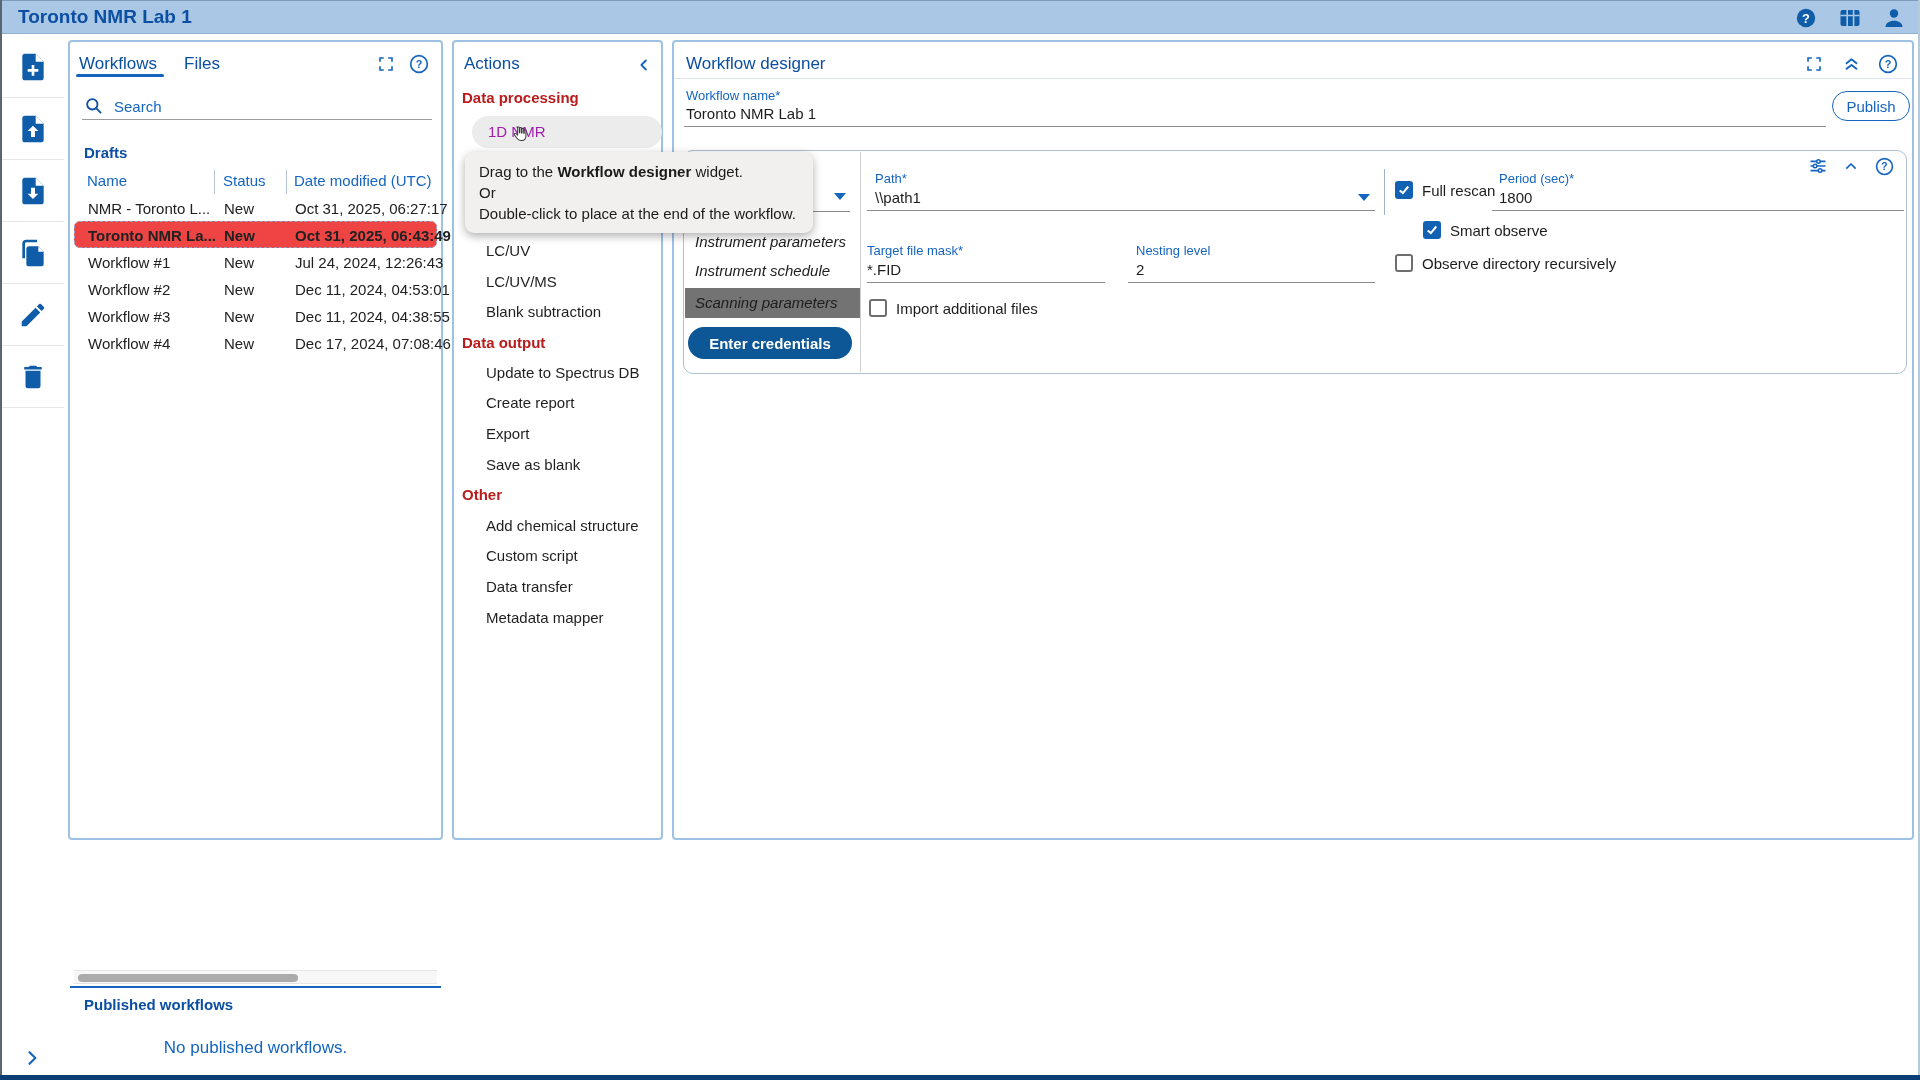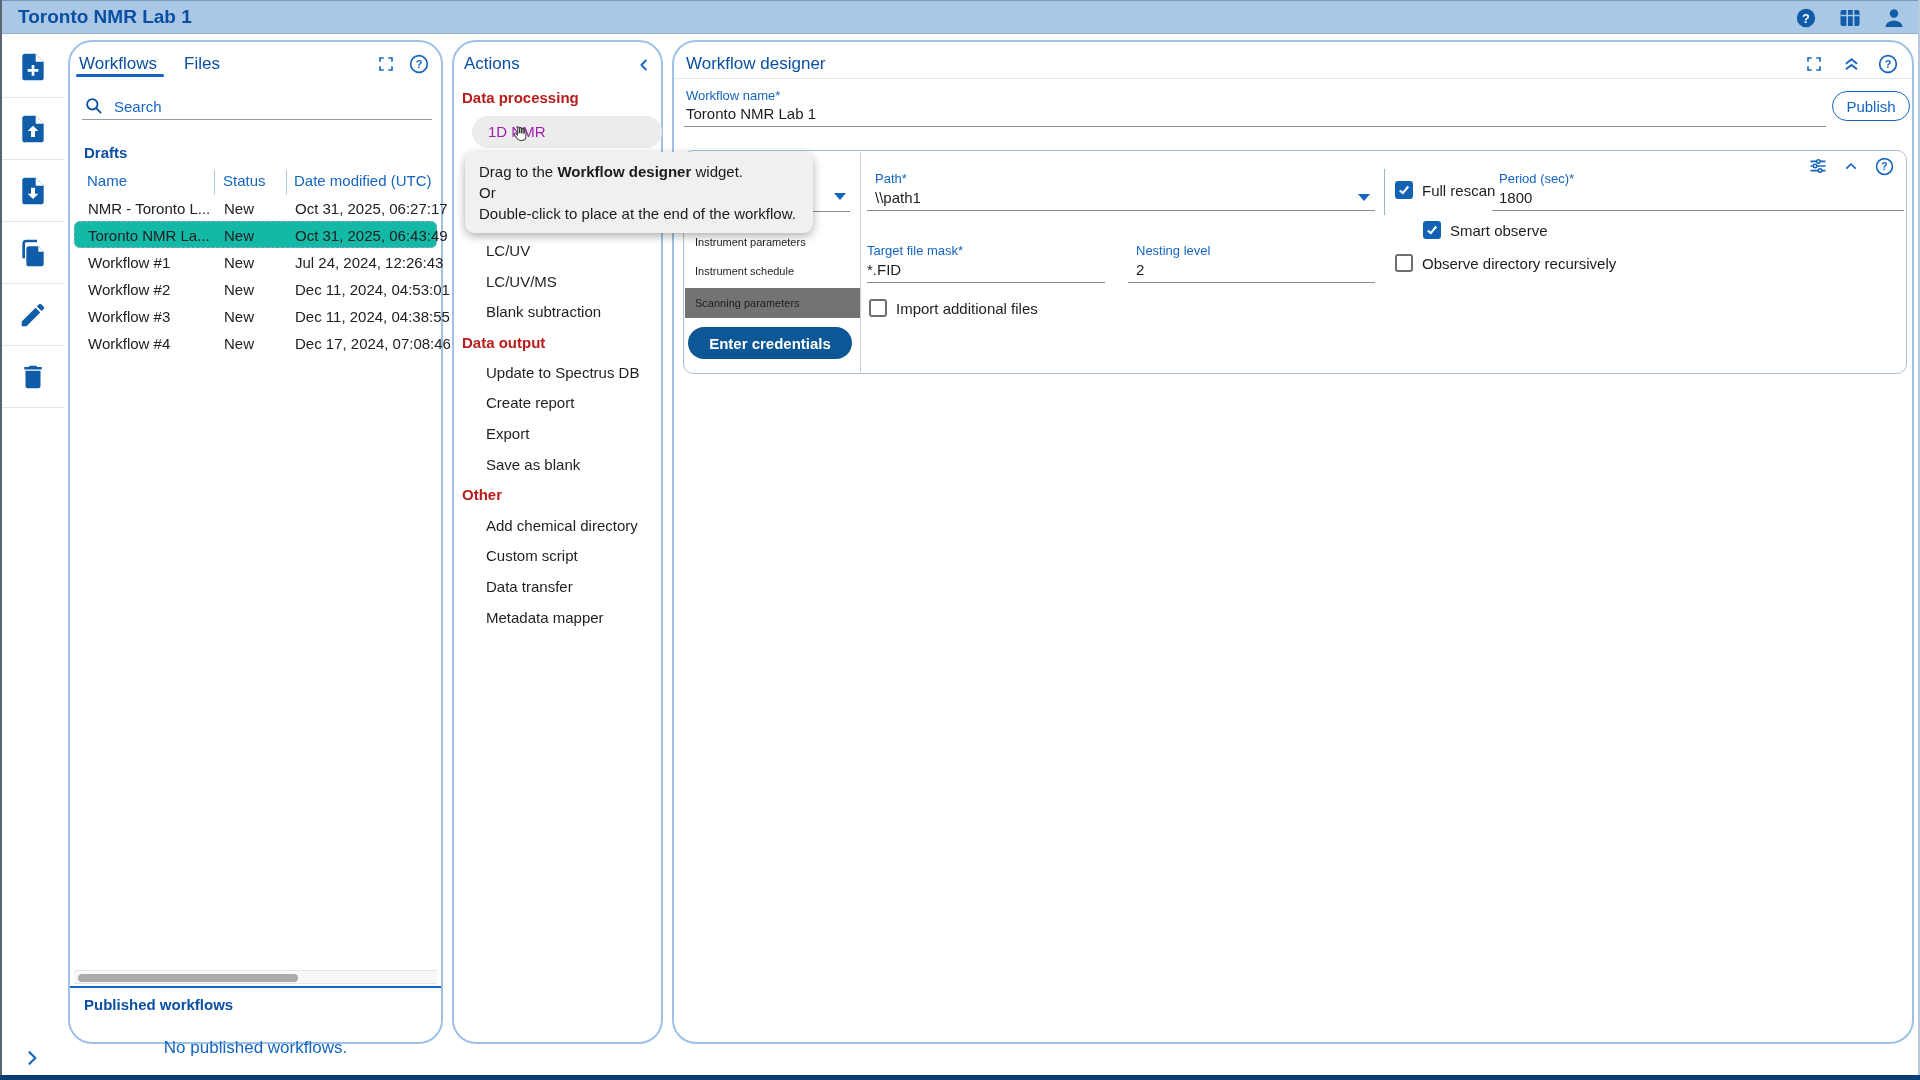--- a/index.html
+++ b/index.html
@@ -28,22 +28,22 @@
   
   .rail { position:absolute; left:2px; top:36px; width:62px; height:1040px; background:#fff; }
   .rail-item {
     width:62px; height:62px; display:flex; align-items:center; justify-content:center;
     border-bottom:1px solid #e6e6e6; cursor:pointer;
   }
   .rail-expand { position:absolute; left:16px; bottom:4px; width:28px; height:28px; display:flex; align-items:center; justify-content:center; cursor:pointer; }
 
   
   .panel {
-    position:absolute; top:40px; height:1004px; background:#fff;
-    border:2px solid #9dc2e6; border-radius:24px;
+    position:absolute; top:40px; height:800px; background:#fff;
+    border:2px solid #9dc2e6; border-radius:4px;
   }
   .panel-title { font-size:17px; color:#0b4fa2; }
 
   
   .wf-panel { left:68px; width:375px; }
   .tab { position:absolute; top:12px; font-size:17px; color:#0b4fa2; cursor:pointer; }
   .tab-underline { position:absolute; left:6px; top:32px; width:88px; height:3px; background:#1565c0; border-radius:2px; }
   .wf-head-icons { position:absolute; right:12px; top:12px; display:flex; gap:13px; }
   .sm-icon { width:20px; height:20px; display:inline-flex; align-items:center; justify-content:center; cursor:pointer; }
 
@@ -55,21 +55,21 @@
   .drafts-title { position:absolute; left:14px; top:102px; font-size:15px; font-weight:bold; color:#0b4fa2; }
 
   .tbl-header { position:absolute; left:0; top:126px; width:371px; height:26px; font-size:15px; color:#1565c0; }
   .tbl-header .c-name   { position:absolute; left:17px;  top:4px; }
   .tbl-header .c-status { position:absolute; left:153px; top:4px; }
   .tbl-header .c-date   { position:absolute; left:224px; top:4px; }
   .col-sep { position:absolute; top:2px; width:1px; height:24px; background:#b4c4d6; }
 
   .tbl-rows { position:absolute; left:0; top:152px; width:371px; }
   .t-row { position:relative; width:363px; margin-left:4px; height:27px; font-size:15px; color:#212121; cursor:pointer; border:1px dashed transparent; border-radius:6px; }
-  .t-row.selected { background:#14b8a6; border-color:#8fa8c8; }
+  .t-row.selected { background:#ef4444; border-color:#8fa8c8;font-weight:bold; }
   .t-row .c-name   { position:absolute; left:13px;  top:5px; white-space:nowrap; }
   .t-row .c-status { position:absolute; left:149px; top:5px; }
   .t-row .c-date   { position:absolute; left:220px; top:5px; white-space:nowrap; }
 
   .hscroll-track { position:absolute; left:4px; top:928px; width:363px; height:14px; background:#f7f7f7; border-top:1px solid #e6e6e6; border-bottom:1px solid #e6e6e6; }
   .hscroll-thumb { position:absolute; left:4px; top:3px; width:220px; height:8px; border-radius:4px; background:#ababab; cursor:pointer; }
 
   .pub-sep { position:absolute; left:0; top:944px; width:371px; height:2px; background:#1565c0; }
   .pub-title { position:absolute; left:14px; top:954px; font-size:15px; font-weight:bold; color:#0b4fa2; }
   .pub-empty { position:absolute; left:0; top:996px; width:371px; text-align:center; font-size:17px; color:#1565c0; }
@@ -112,21 +112,21 @@
   }
 
   
   .widget-card { position:absolute; left:9px; top:108px; width:1224px; height:224px; border:1px solid #aebfd2; border-radius:10px; }
   .widget-icons { position:absolute; right:12px; top:5px; display:flex; gap:13px; align-items:center; }
   .widget-vdiv1 { position:absolute; left:176px; top:1px; width:1px; height:220px; background:#cfcfcf; }
   .widget-dd-uline { left:6px; top:60px; width:160px; }
   .dd-arrow { width:0; height:0; border-left:6px solid transparent; border-right:6px solid transparent; border-top:7px solid #1565c0; }
   .widget-dd-arrow { position:absolute; left:150px; top:42px; }
 
-  .wtab { position:absolute; left:1px; width:175px; height:30px; line-height:30px; padding-left:10px; font-size:11px; color:#1d1d1d; cursor:pointer; white-space:nowrap; }
+  .wtab { position:absolute; left:1px; width:175px; height:30px; line-height:30px; padding-left:10px; font-size:15px; color:#1d1d1d; cursor:pointer; white-space:nowrap;font-style:italic; }
   .wtab.selected { background:#737373; }
   .cred-btn {
     position:absolute; left:4px; top:176px; width:164px; height:32px;
     background:#0d5796; border-radius:16px; color:#fff; font-size:15px; font-weight:bold;
     display:flex; align-items:center; justify-content:center; cursor:pointer; border:none;
   }
 
   .path-label   { position:absolute; left:191px; top:20px; }
   .path-value   { position:absolute; left:191px; top:38px; }
   .path-uline   { left:183px; top:59px; width:508px; }
@@ -340,21 +340,21 @@
   <div class="act-item" style="top:225px;">LC/UV/MS</div>
   <div class="act-item" style="top:255px;">Blank subtraction</div>
 
   <div class="act-header" style="top:289px;">Data output</div>
   <div class="act-item" style="top:316px;">Update to Spectrus DB</div>
   <div class="act-item" style="top:346px;">Create report</div>
   <div class="act-item" style="top:377px;">Export</div>
   <div class="act-item" style="top:408px;">Save as blank</div>
 
   <div class="act-header" style="top:441px;">Other</div>
-  <div class="act-item" style="top:469px;">Add chemical directory</div>
+  <div class="act-item" style="top:469px;">Add chemical structure</div>
   <div class="act-item" style="top:499px;">Custom script</div>
   <div class="act-item" style="top:530px;">Data transfer</div>
   <div class="act-item" style="top:561px;">Metadata mapper</div>
 </div>
 
 <div class="panel designer-panel">
   <div class="panel-title designer-title">Workflow designer</div>
   <div class="designer-head-icons">
     <span class="sm-icon">
       <svg width="18" height="18" viewBox="0 0 24 24">

